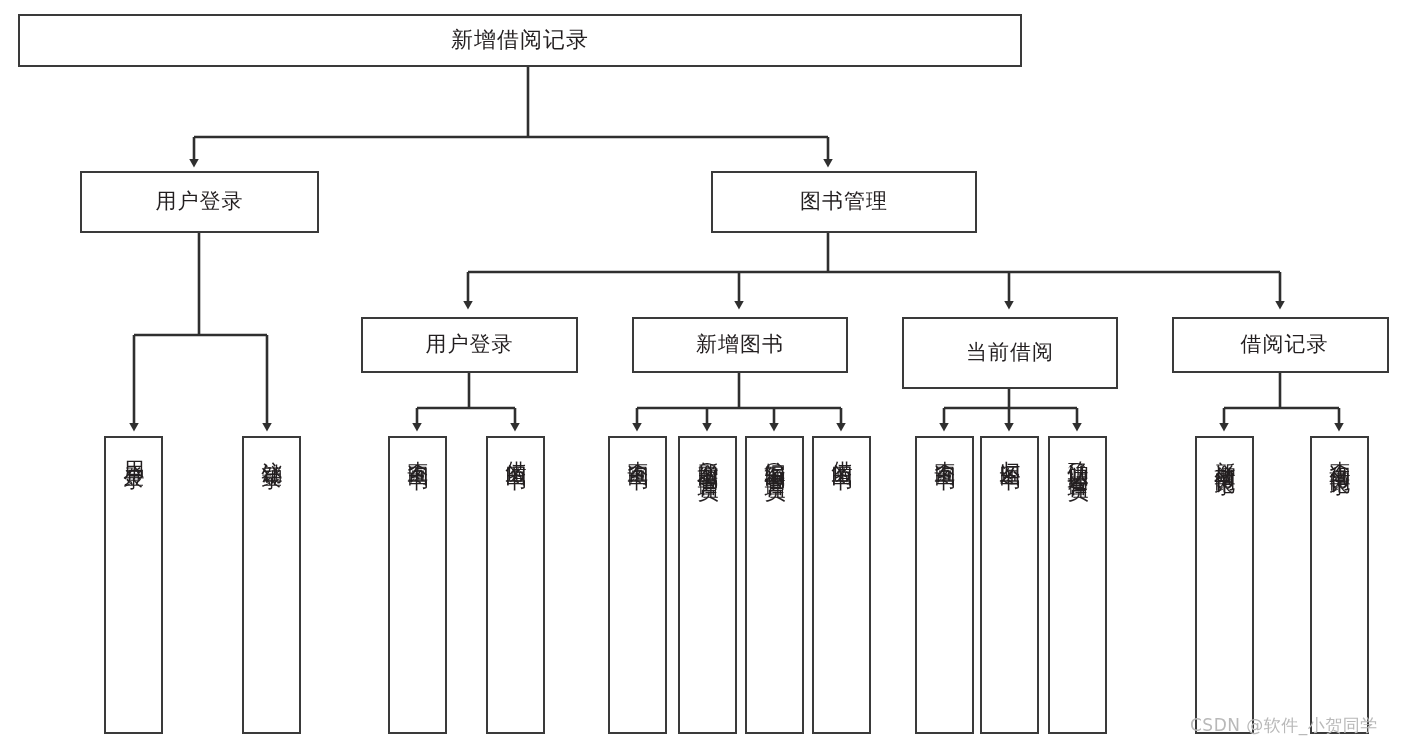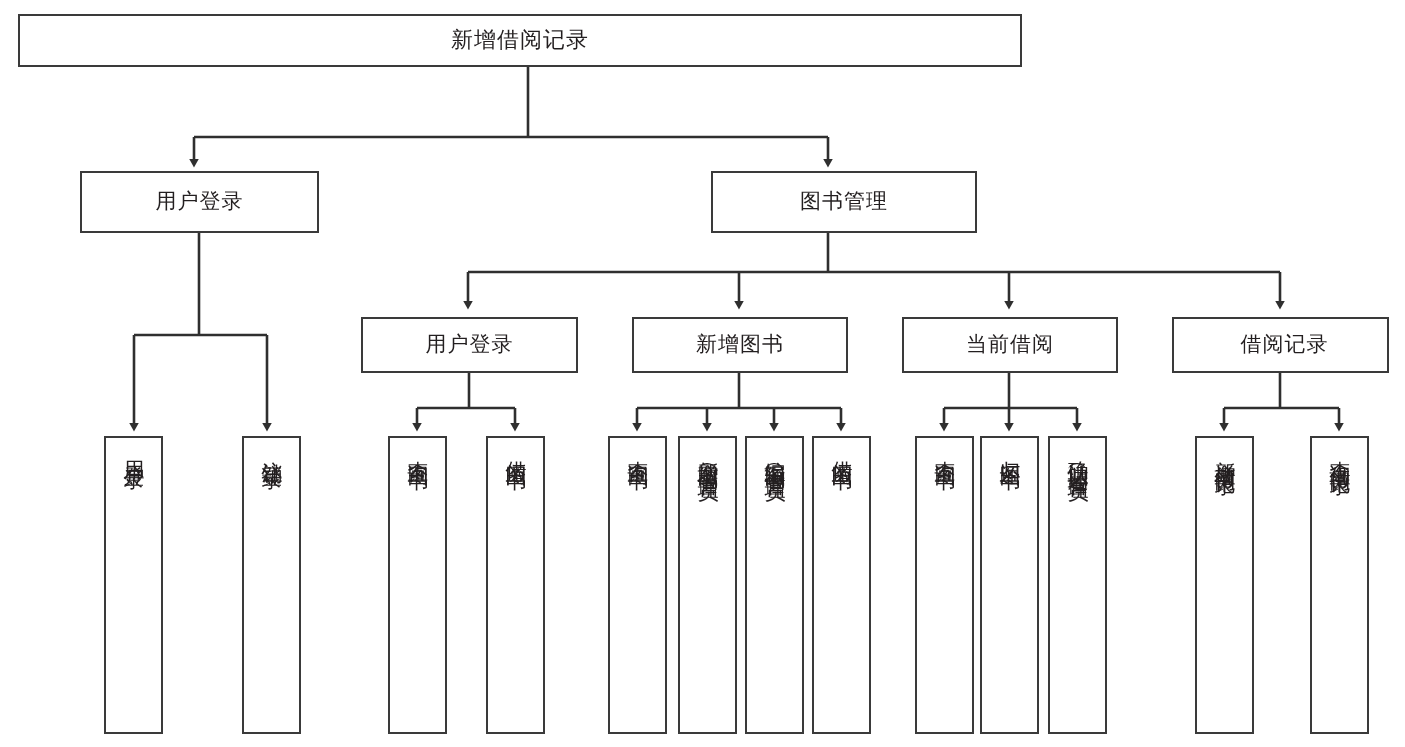--- a/index.html
+++ b/index.html
@@ -137,21 +137,21 @@
   </div>
 
   <div class="node horiz" style="left:361px; top:317px; width:217px; height:56px;">
     <span class="label">用户登录</span>
   </div>
 
   <div class="node horiz" style="left:632px; top:317px; width:216px; height:56px;">
     <span class="label">新增图书</span>
   </div>
 
-  <div class="node horiz" style="left:902px; top:317px; width:216px; height:56px;">
+  <div class="node horiz" style="left:902px; top:317px; width:216px; height:72px;">
     <span class="label">当前借阅</span>
   </div>
 
   <div class="node horiz" style="left:1172px; top:317px; width:217px; height:56px;padding-left:8px;">
     <span class="label">借阅记录</span>
   </div>
 
   <div class="node vert" style="left:104px; top:436px; width:59px; height:298px;">
     <span class="label">用户登录</span>
   </div>
@@ -197,14 +197,15 @@
   </div>
 
   <div class="node vert" style="left:1195px; top:436px; width:59px; height:298px;">
     <span class="label">新增借阅记录</span>
   </div>
 
   <div class="node vert" style="left:1310px; top:436px; width:59px; height:298px;">
     <span class="label">查询借阅记录</span>
   </div>
 
+  <div class="watermark" style="left:1190px; top:714px;">CSDN @软件_小贺同学</div>
 
 </div>
 
 </body></html>

